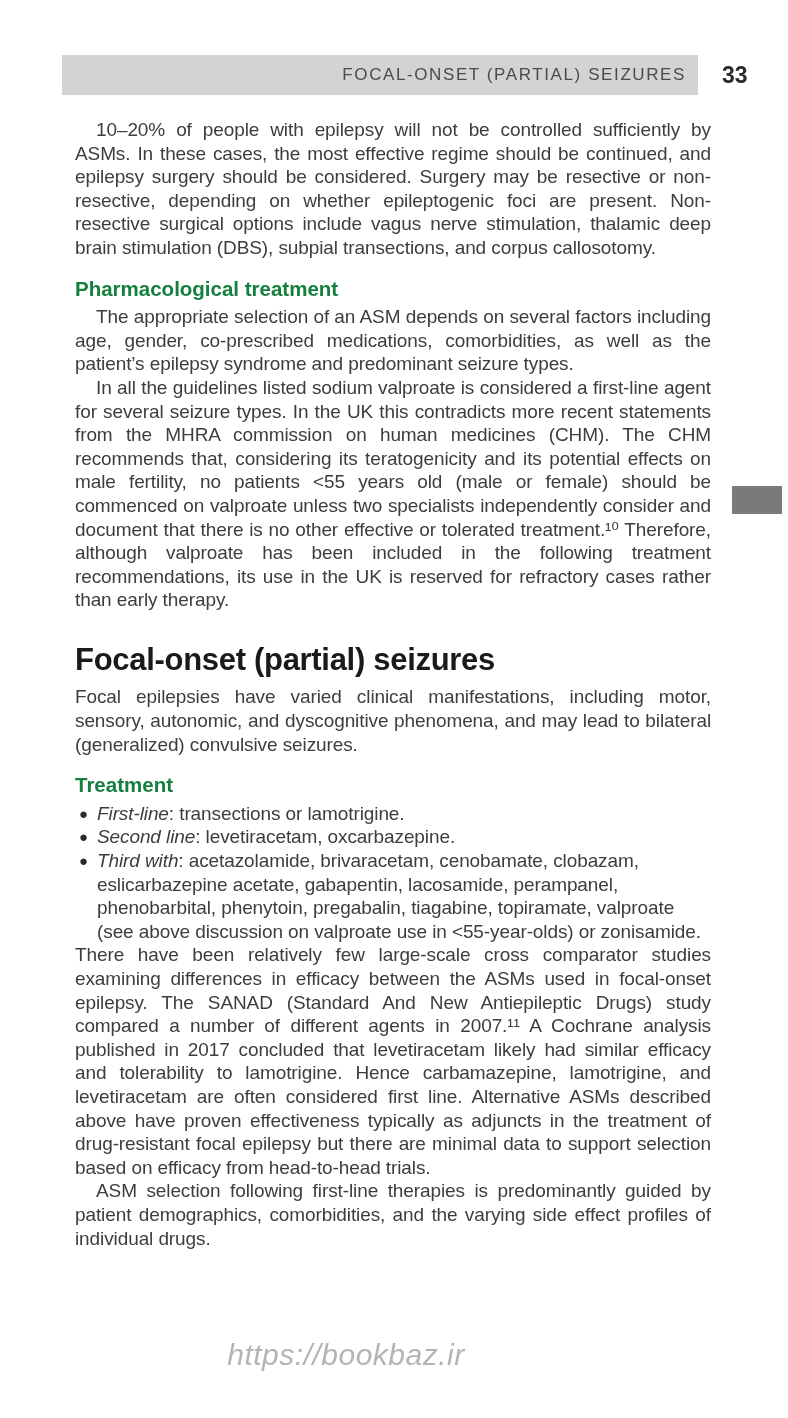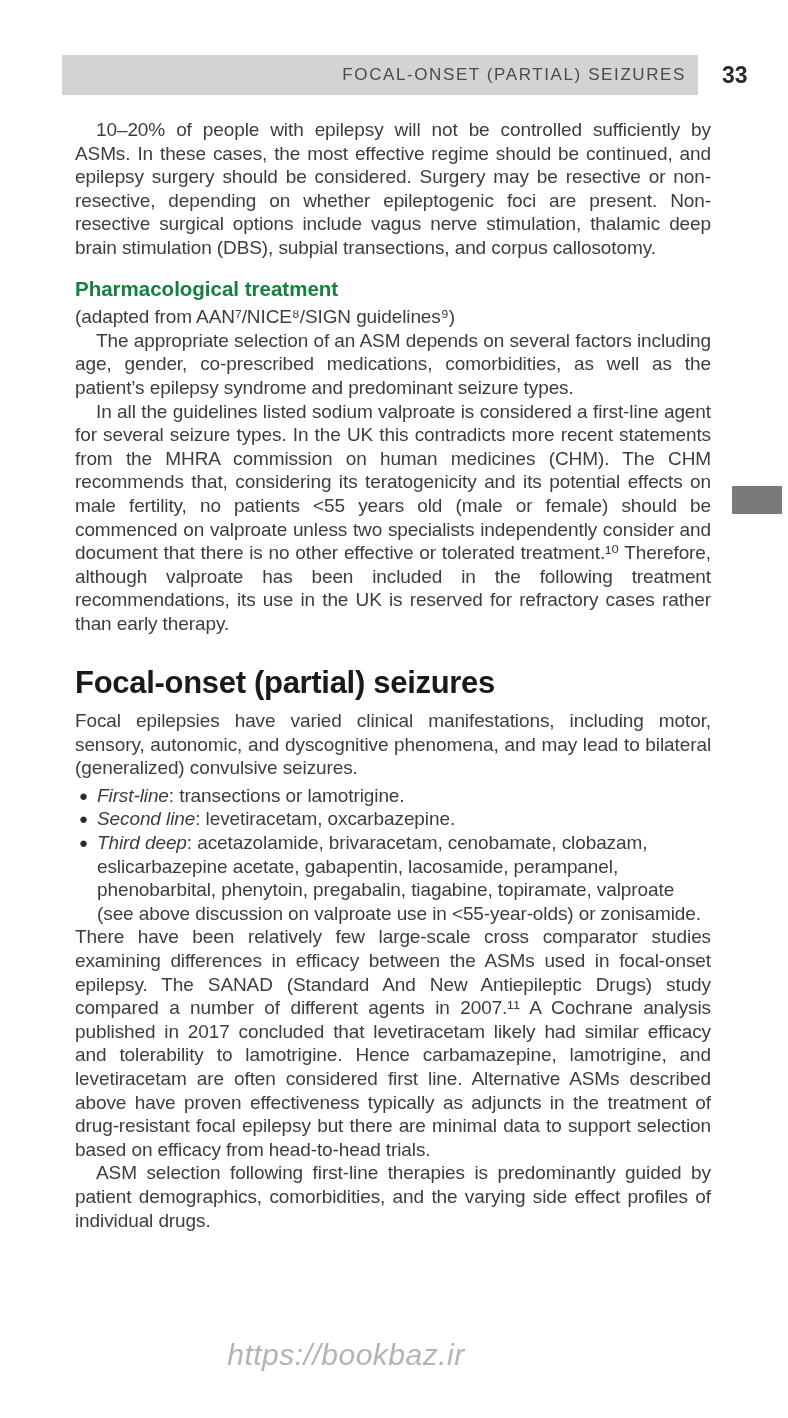--- a/index.html
+++ b/index.html
@@ -134,39 +134,39 @@
   </div>
   <div class="page-number">33</div>
 
   <div class="thumb-tab"></div>
 
   <div class="content">
 
     <p class="indent">10–20% of people with epilepsy will not be controlled sufficiently by ASMs. In these cases, the most effective regime should be continued, and epilepsy surgery should be considered. Surgery may be resective or non-resective, depending on whether epileptogenic foci are present. Non-resective surgical options include vagus nerve stimulation, thalamic deep brain stimulation (DBS), subpial transections, and corpus callosotomy.</p>
 
     <div class="subheading">Pharmacological treatment</div>
-    <p class="note-line">(adapted from AAN⁷/NICE⁸/SIGN guidelines⁹)</p>
     <p class="indent">The appropriate selection of an ASM depends on several factors including age, gender, co-prescribed medications, comorbidities, as well as the patient’s epilepsy syndrome and predominant seizure types.</p>
     <p class="indent">In all the guidelines listed sodium valproate is considered a first-line agent for several seizure types. In the UK this contradicts more recent statements from the MHRA commission on human medicines (CHM). The CHM recommends that, considering its teratogenicity and its potential effects on male fertility, no patients &lt;55 years old (male or female) should be commenced on valproate unless two specialists independently consider and document that there is no other effective or tolerated treatment.¹⁰ Therefore, although valproate has been included in the following treatment recommendations, its use in the UK is reserved for refractory cases rather than early therapy.</p>
 
     <div class="big-heading">Focal-onset (partial) seizures</div>
     <p>Focal epilepsies have varied clinical manifestations, including motor, sensory, autonomic, and dyscognitive phenomena, and may lead to bilateral (generalized) convulsive seizures.</p>
 
+    <div class="subheading">Treatment</div>
     <div class="bullet-list">
       <div class="bullet-row">
         <span class="bullet-dot">●</span>
         <span class="bullet-text"><span class="bullet-lead">First-line</span><span>: transections or lamotrigine.</span></span>
       </div>
       <div class="bullet-row">
         <span class="bullet-dot">●</span>
         <span class="bullet-text"><span class="bullet-lead">Second line</span><span>: levetiracetam, oxcarbazepine.</span></span>
       </div>
       <div class="bullet-row">
         <span class="bullet-dot">●</span>
-        <span class="bullet-text"><span class="bullet-lead">Third deep</span><span>: acetazolamide, brivaracetam, cenobamate, clobazam, eslicarbazepine acetate, gabapentin, lacosamide, perampanel, phenobarbital, phenytoin, pregabalin, tiagabine, topiramate, valproate (see above discussion on valproate use in &lt;55-year-olds) or zonisamide.</span></span>
+        <span class="bullet-text"><span class="bullet-lead">Third with</span><span>: acetazolamide, brivaracetam, cenobamate, clobazam, eslicarbazepine acetate, gabapentin, lacosamide, perampanel, phenobarbital, phenytoin, pregabalin, tiagabine, topiramate, valproate (see above discussion on valproate use in &lt;55-year-olds) or zonisamide.</span></span>
       </div>
     </div>
 
     <p>There have been relatively few large-scale cross comparator studies examining differences in efficacy between the ASMs used in focal-onset epilepsy. The SANAD (Standard And New Antiepileptic Drugs) study compared a number of different agents in 2007.¹¹ A Cochrane analysis published in 2017 concluded that levetiracetam likely had similar efficacy and tolerability to lamotrigine. Hence carbamazepine, lamotrigine, and levetiracetam are often considered first line. Alternative ASMs described above have proven effectiveness typically as adjuncts in the treatment of drug-resistant focal epilepsy but there are minimal data to support selection based on efficacy from head-to-head trials.</p>
     <p class="indent">ASM selection following first-line therapies is predominantly guided by patient demographics, comorbidities, and the varying side effect profiles of individual drugs.</p>
 
   </div>
 
   <div class="watermark">https://bookbaz.ir</div>
 

